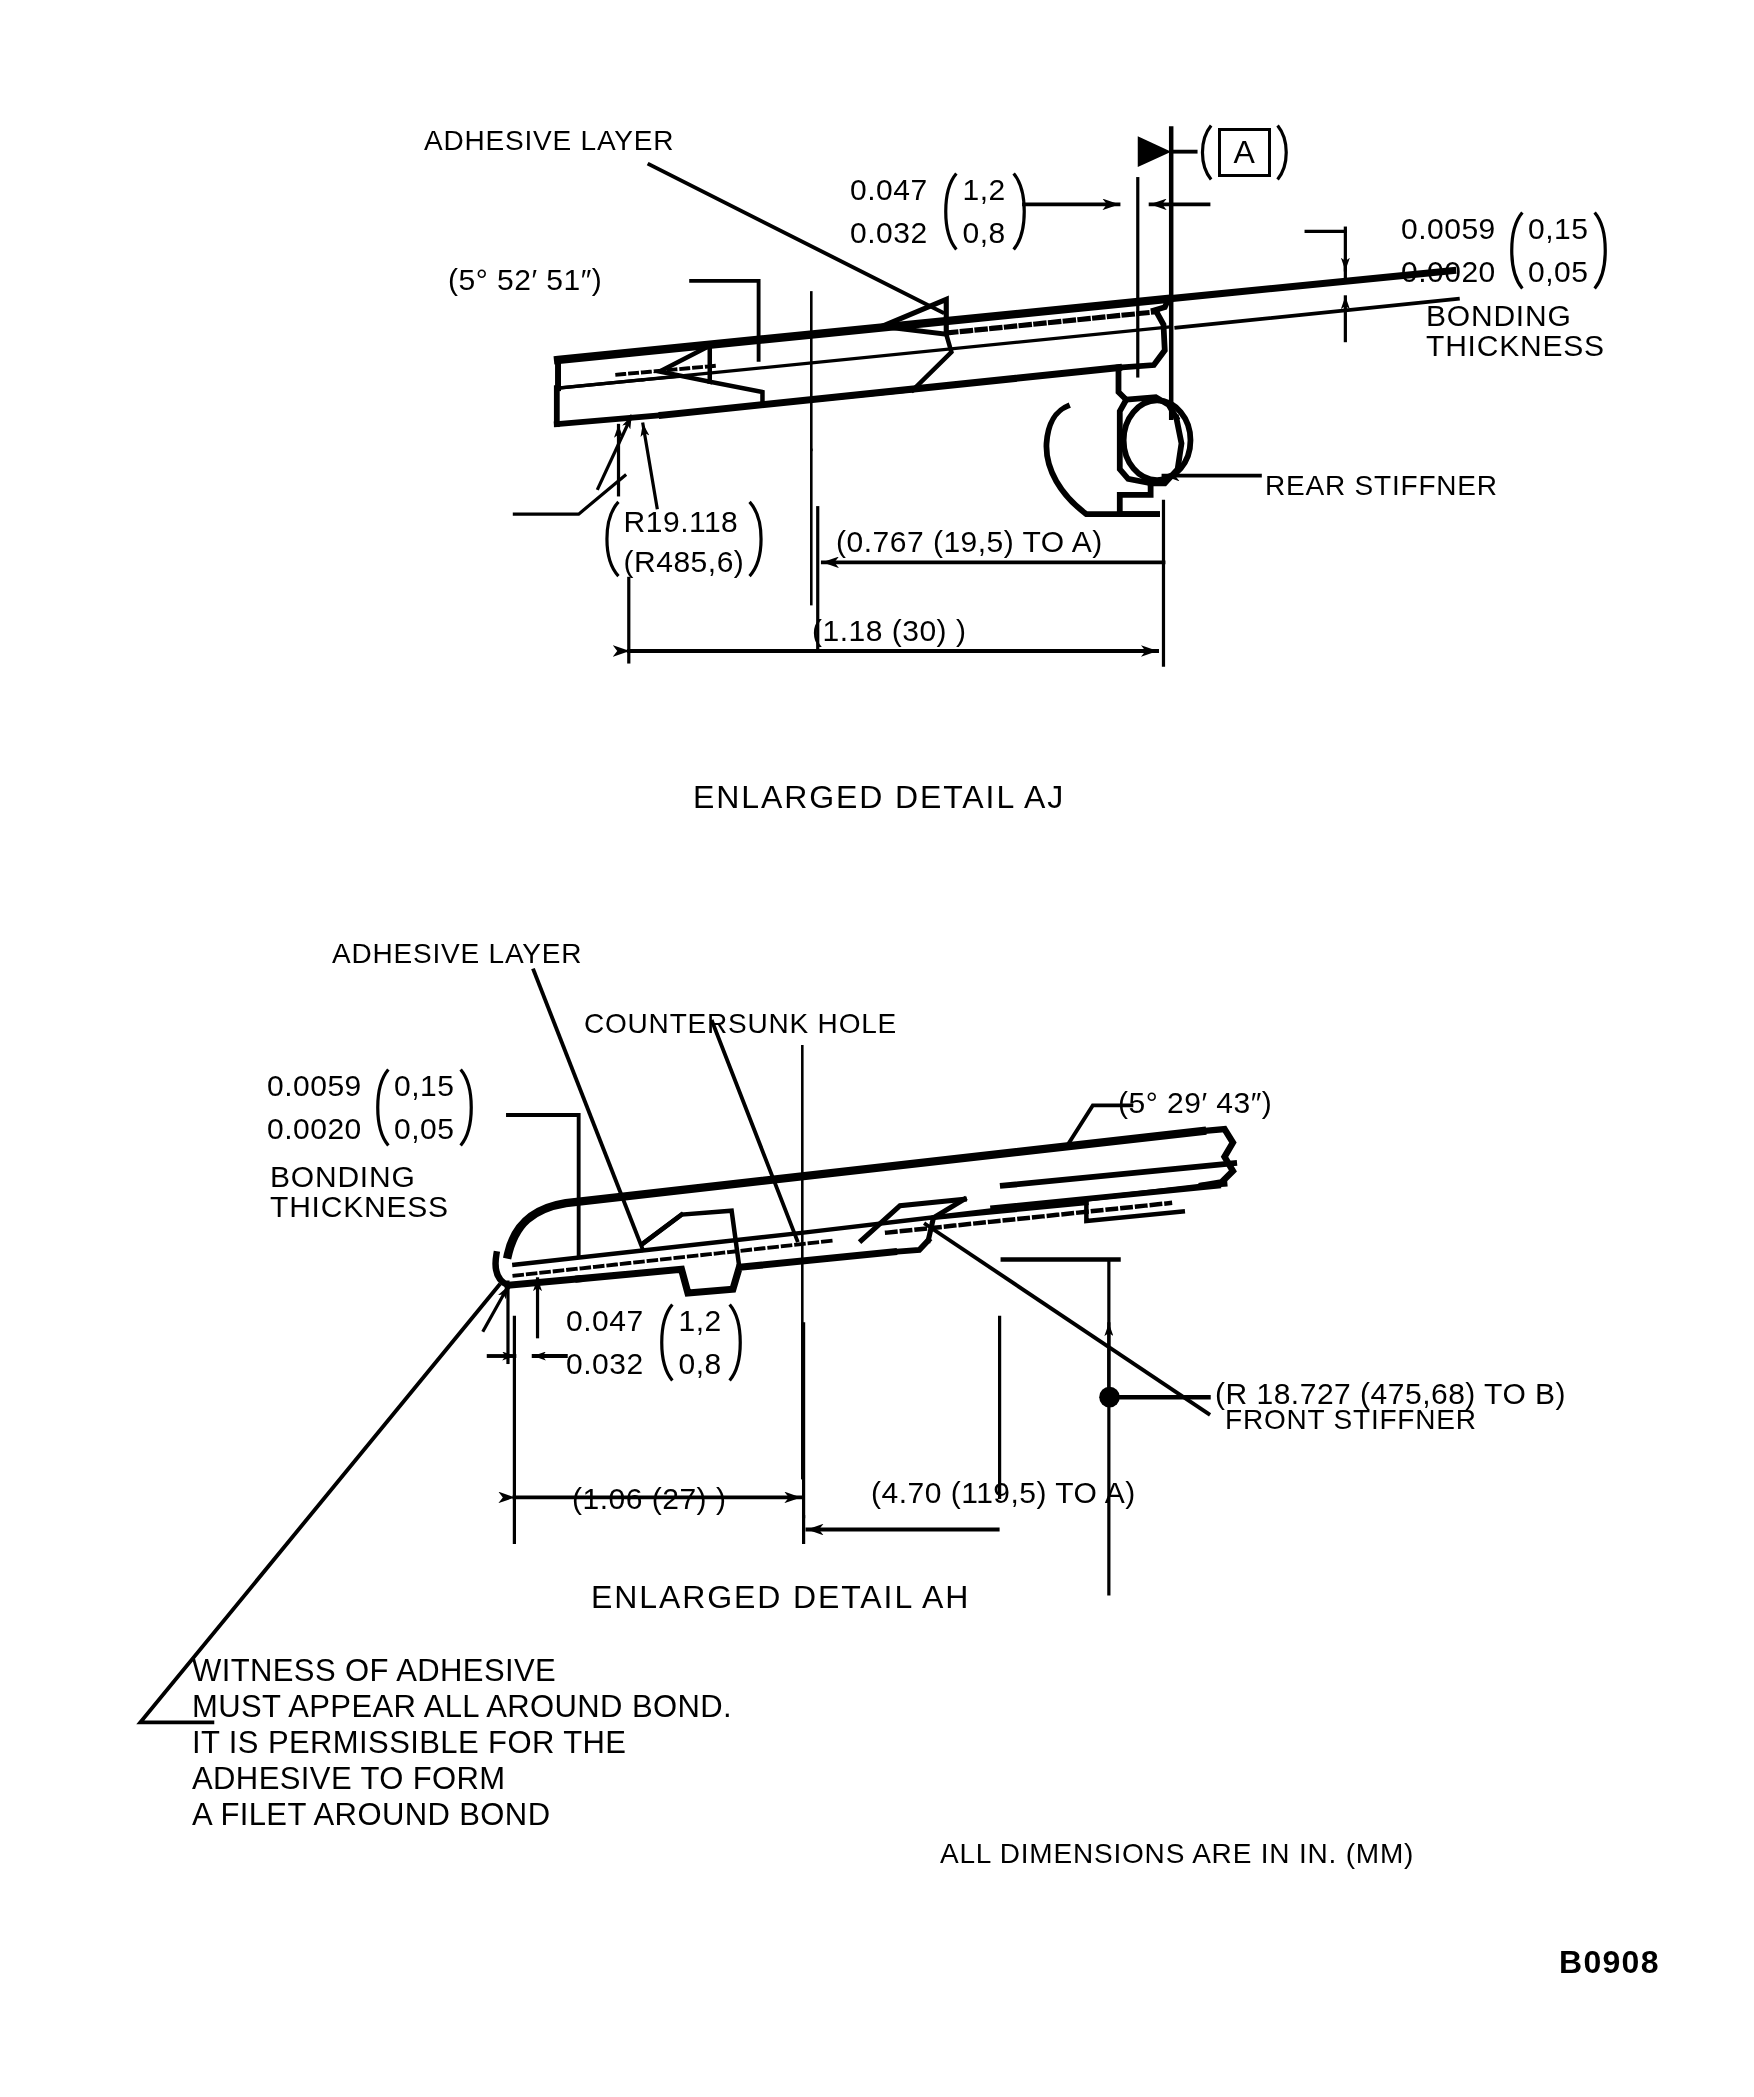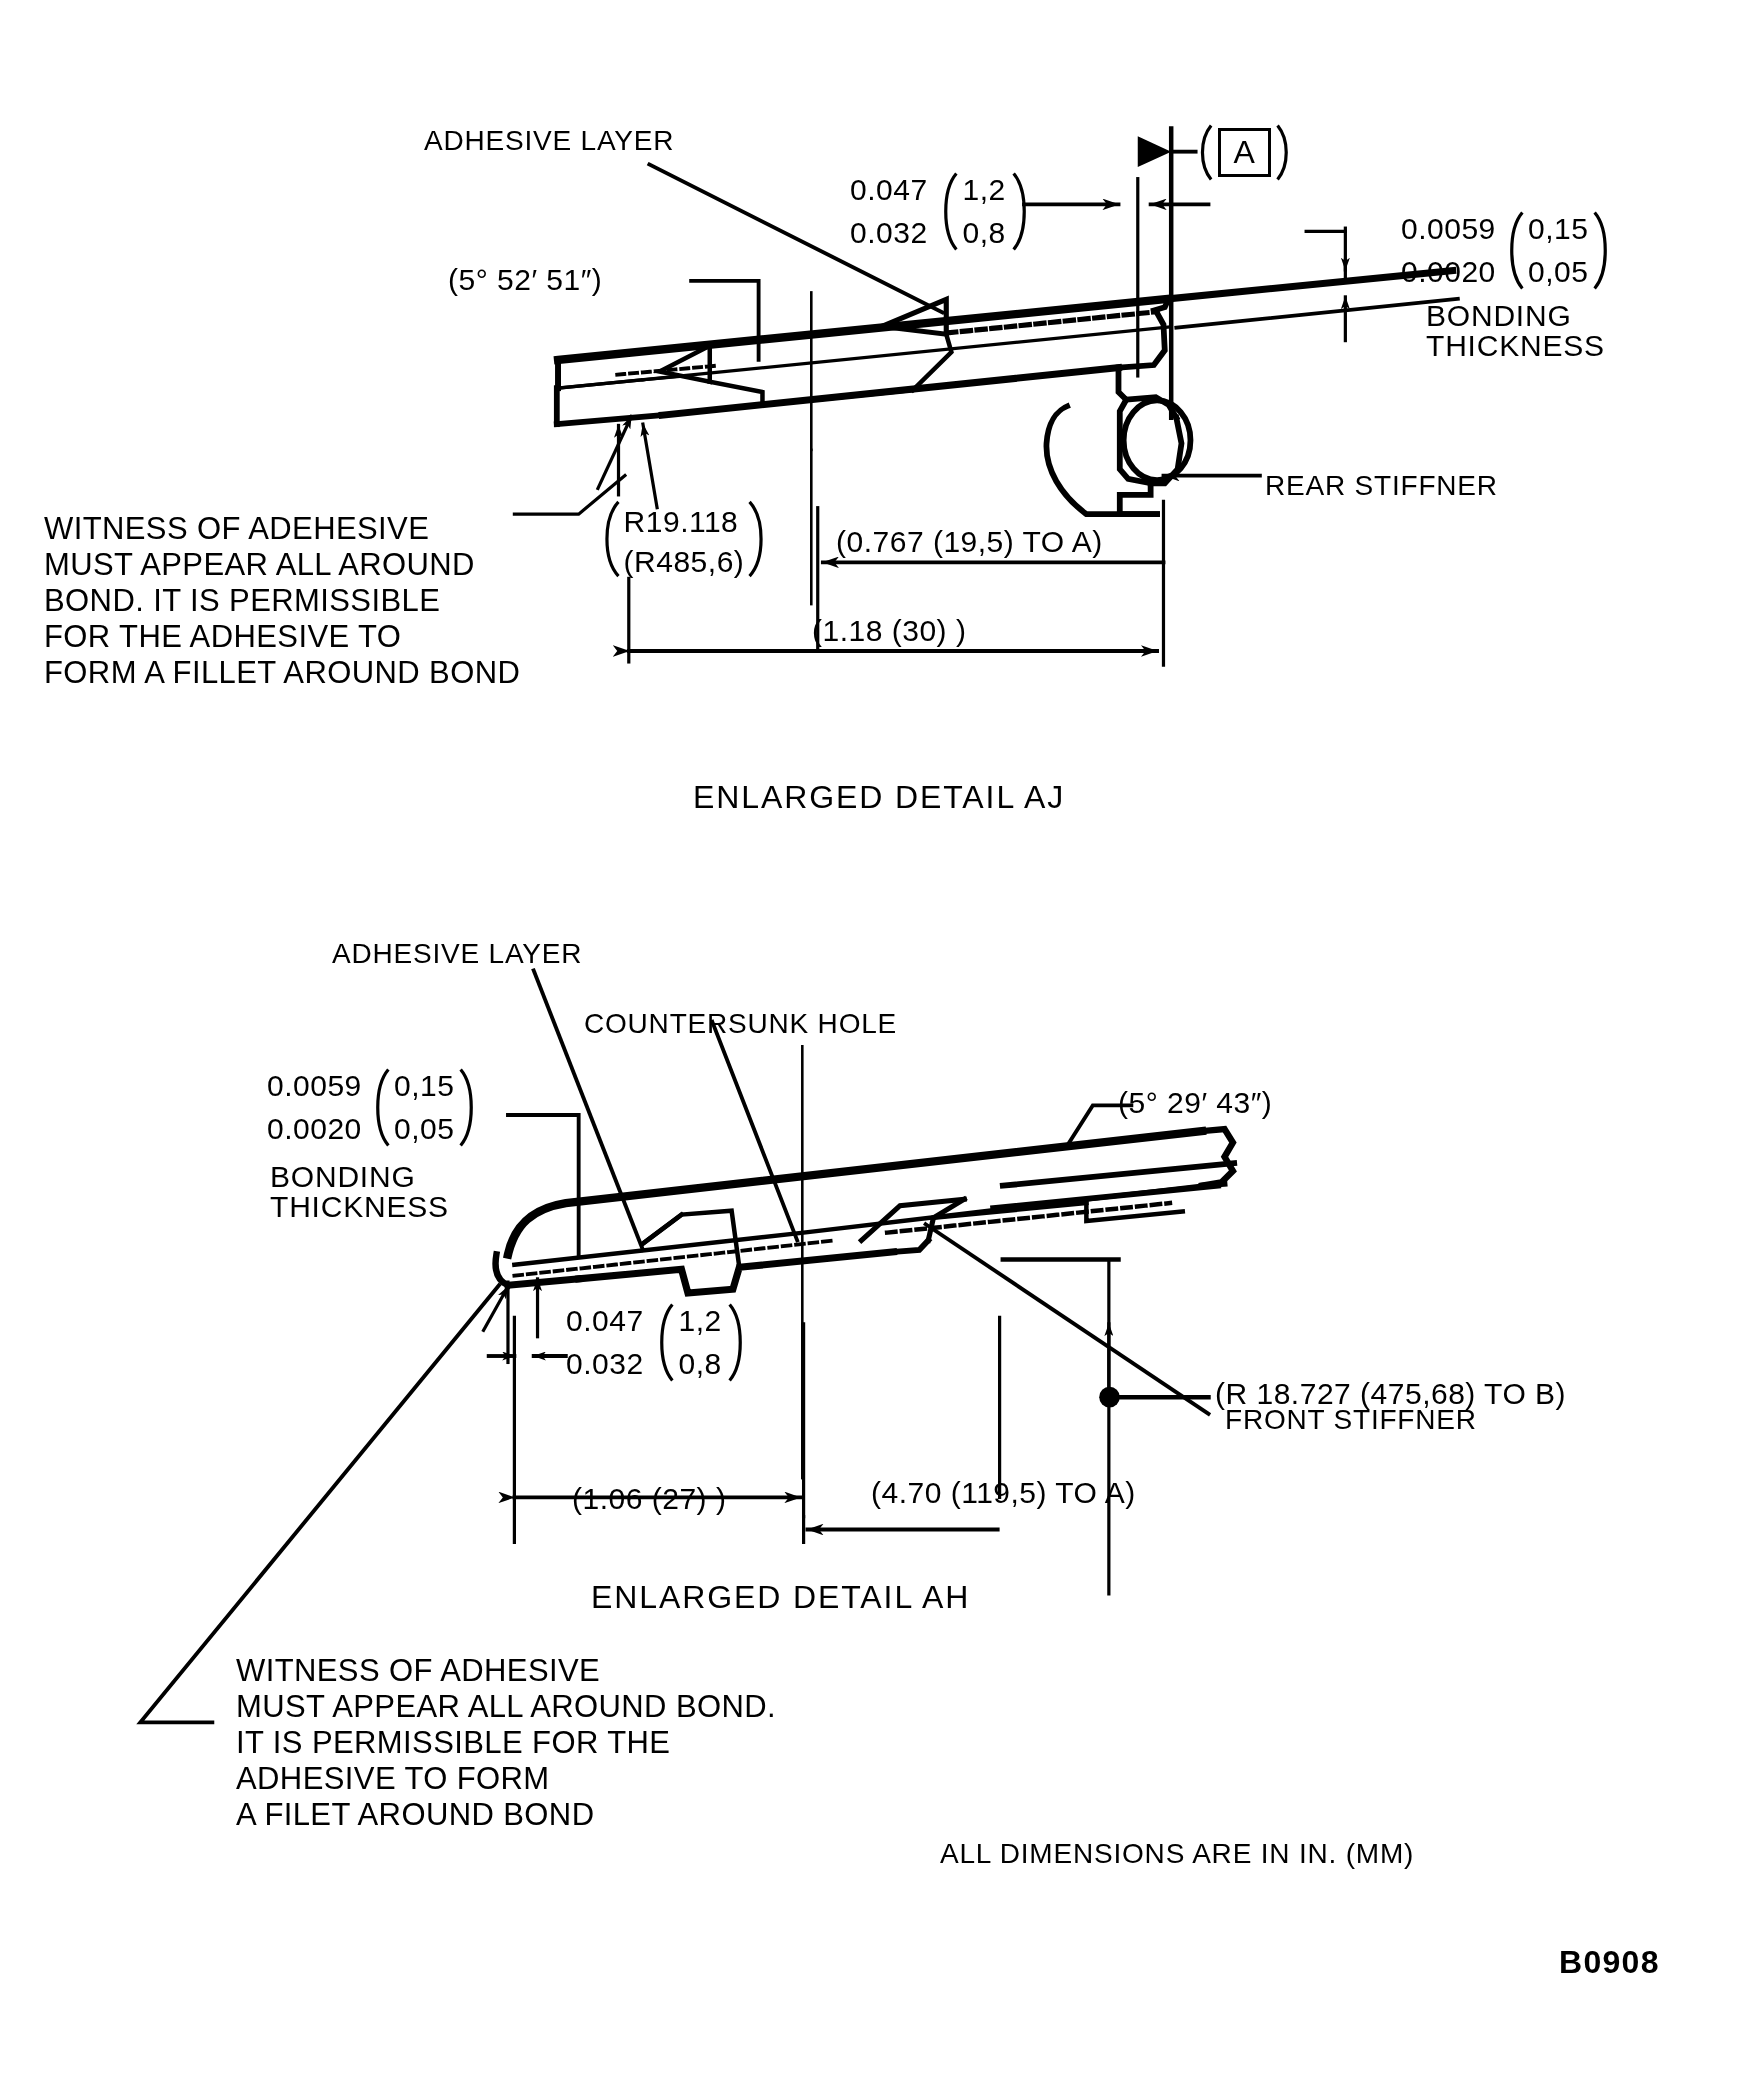--- a/index.html
+++ b/index.html
@@ -244,25 +244,20 @@
       <path d="M4 4 C26 30 26 96 4 122" stroke="#000" stroke-width="5" fill="none"></path>
     </svg>
   </div>
 </div>
 
 <div class="txt lbl" style="left:1426px;top:301px;white-space:pre-line;">BONDING
 THICKNESS</div>
 
 <div class="txt lblbig" style="left:1265px;top:459px;margin-top:13px;">REAR STIFFNER</div>
 
-<div class="txt note" style="left:44px;top:511px;white-space:pre-line;">WITNESS OF ADEHESIVE
-MUST APPEAR ALL AROUND
-BOND. IT IS PERMISSIBLE
-FOR THE ADHESIVE TO
-FORM A FILLET AROUND BOND</div>
 
 <div style="position:absolute;left:598px;top:499px;display:flex;align-items:flex-end;">
   <svg width="23" height="80" viewBox="0 0 36 124">
     <path d="M32 4 C8 30 8 94 32 120" stroke="#000" stroke-width="5" fill="none"></path>
   </svg>
   <div style="margin:0 2.6px;">
     <span class="r dim" style="display:block;">R19.118</span>
     <span class="r dim" style="display:block;margin-top:6.4px;">(R485,6)</span>
   </div>
   <svg width="23" height="80" viewBox="0 0 36 124">
@@ -326,21 +321,21 @@
 <div class="txt dim" style="left:1215px;top:1379px;">(R 18.727 (475,68) TO B)</div>
 
 <div class="txt lblbig" style="left:1225px;top:1406px;">FRONT STIFFNER</div>
 
 <div class="txt dim" style="left:572px;top:1484px;">(1.06 (27) )</div>
 
 <div class="txt dim" style="left:871px;top:1478px;">(4.70 (119,5) TO A)</div>
 
 <div class="txt title" style="left:591px;top:1581px;">ENLARGED DETAIL AH</div>
 
-<div class="txt note" style="left:192px;top:1653px;white-space:pre-line;margin-left:44px;">WITNESS OF ADHESIVE
+<div class="txt note" style="left:192px;top:1653px;white-space:pre-line;">WITNESS OF ADHESIVE
 MUST APPEAR ALL AROUND BOND.
 IT IS PERMISSIBLE FOR THE
 ADHESIVE TO FORM
 A FILET AROUND BOND</div>
 
 <div class="txt lblbig" style="left:940px;top:1840px;">ALL DIMENSIONS ARE IN IN. (MM)</div>
 
 <div class="txt code" style="left:1559px;top:1946px;">B0908</div>
 
 </div>

